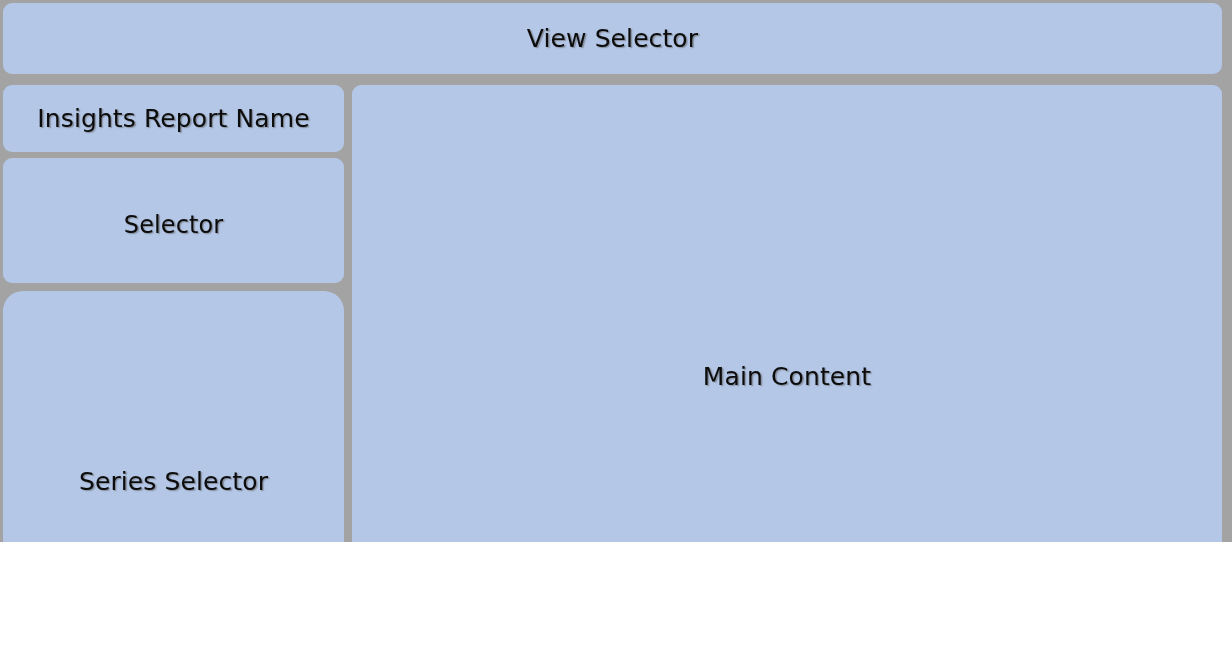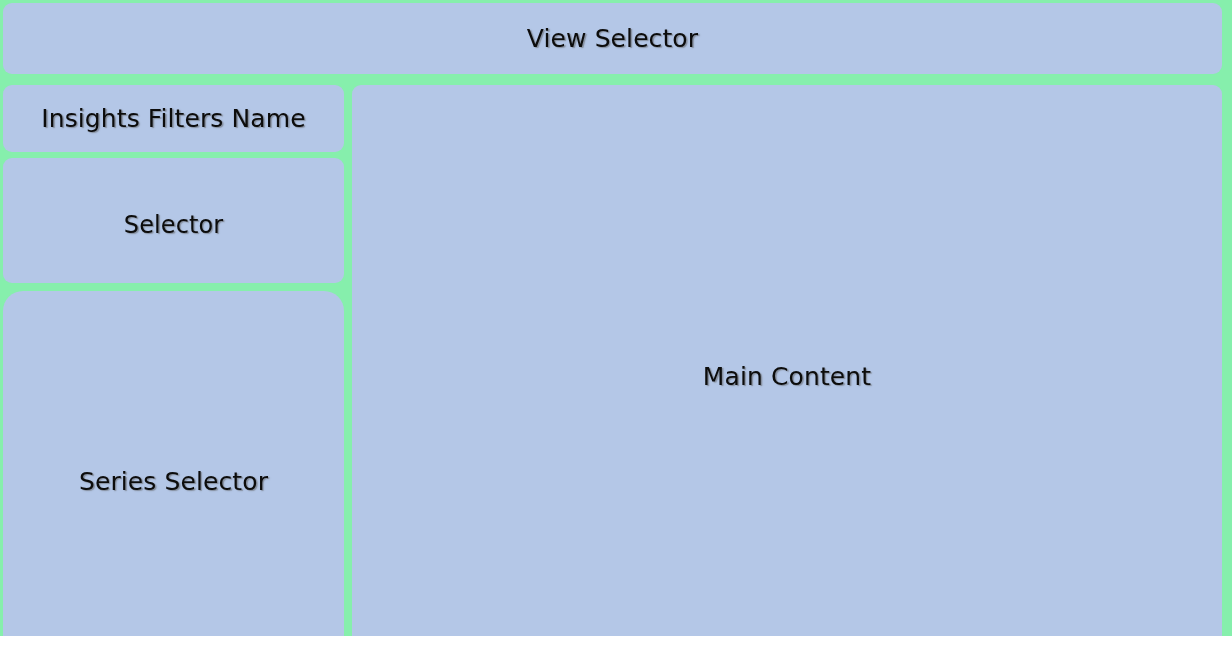--- a/index.html
+++ b/index.html
@@ -9,22 +9,22 @@
     background: #ffffff;
   }
 
   body {
     font-family: "DejaVu Sans", "Liberation Sans", sans-serif;
   }
 
   #canvas {
     position: relative;
     width: 1232px;
-    height: 636px;
-    background: #86efac;
+    height: 542px;
+    background: #a3a3a3;
     overflow: hidden;
   }
 
   
   .block {
     position: absolute;
     background: #b4c7e7;
     border-radius: 9px;
     box-sizing: border-box;
     display: flex;
@@ -105,21 +105,21 @@
 </head>
 <body>
 
 <div id="canvas">
 
   <div class="block" id="view-selector">
     <span class="block-label">View Selector</span>
   </div>
 
   <div class="block" id="report-name">
-    <span class="block-label">Insights Filters Name</span>
+    <span class="block-label">Insights Report Name</span>
   </div>
 
   <div class="block" id="filters">
     <span class="block-label">Selector</span>
   </div>
 
   <div class="block" id="series-selector">
     <span class="block-label">Series Selector</span>
   </div>
 

